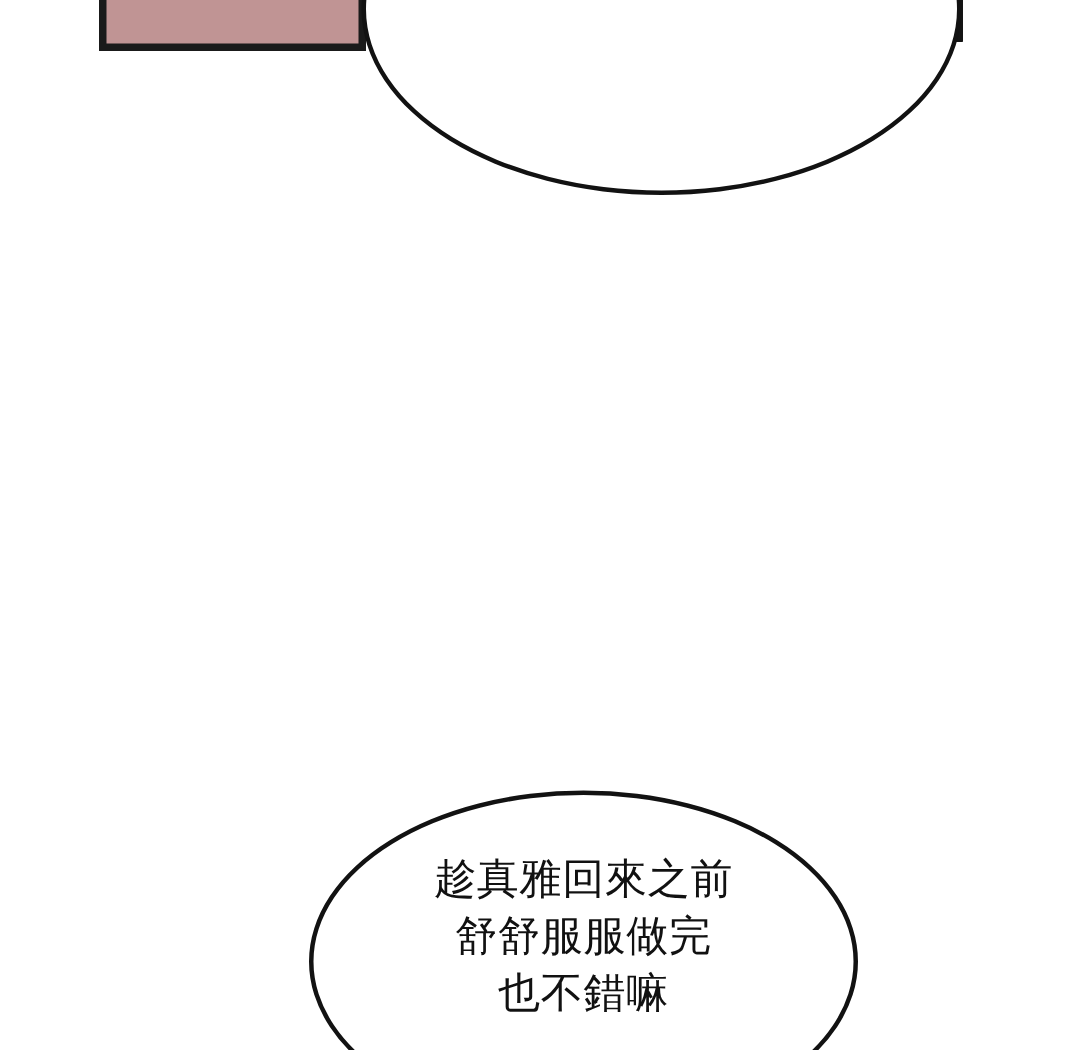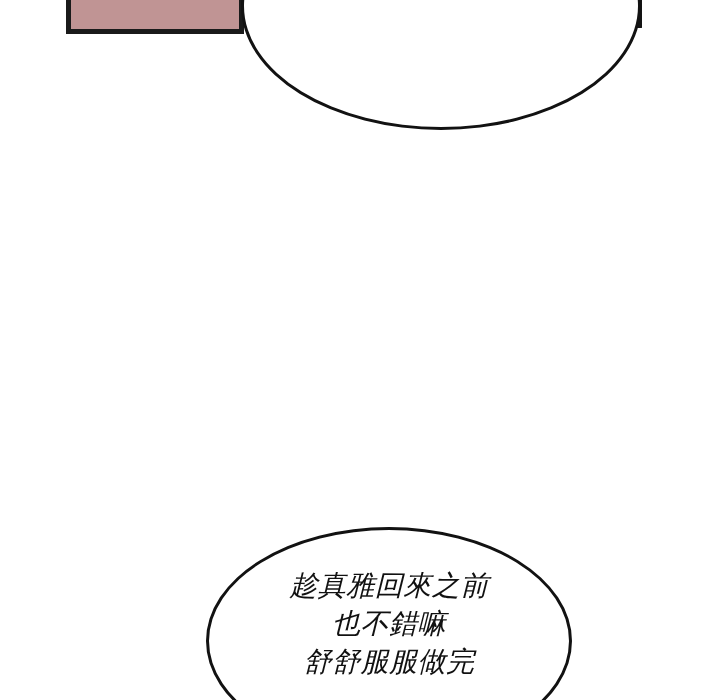--- a/index.html
+++ b/index.html
@@ -11,21 +11,20 @@
   body {
     font-family: "DejaVu Sans", "Liberation Sans", sans-serif;
   }
 
   #panel {
     position: relative;
     width: 680px;
     height: 700px;
     background: #ffffff;
     overflow: hidden;
-    font-style: italic;
   }
 
   
   .prop-rect {
     position: absolute;
     box-sizing: border-box;
   }
 
   #furniture-block {
     left: 66px;
@@ -97,17 +96,17 @@
 
   <div class="prop-rect" id="wall-strip"></div>
 
   <div class="balloon" id="balloon-top">
     
     
   </div>
 
   <div class="balloon" id="balloon-bottom">
     <span class="balloon-line">趁真雅回來之前</span>
+    <span class="balloon-line">舒舒服服做完</span>
     <span class="balloon-line">也不錯嘛</span>
-    <span class="balloon-line">舒舒服服做完</span>
   </div>
 
 </div>
 
 </body></html>

